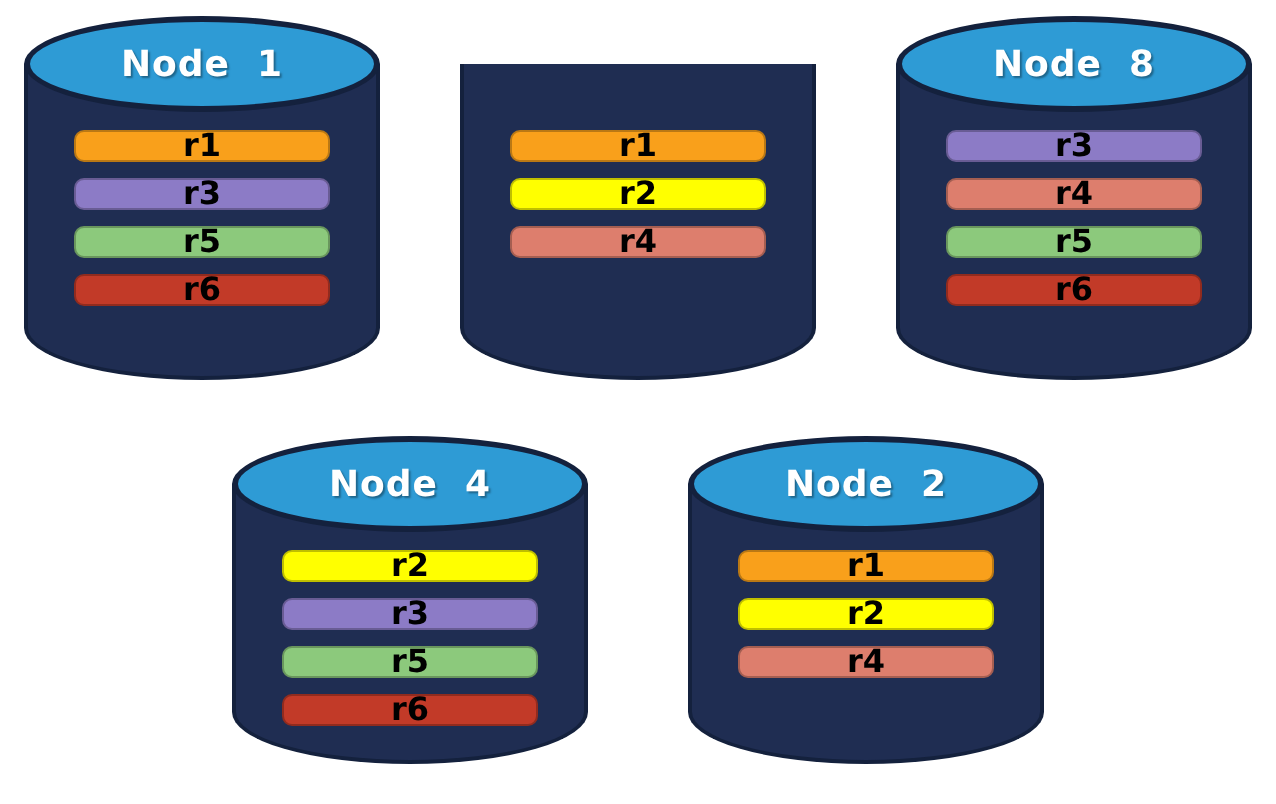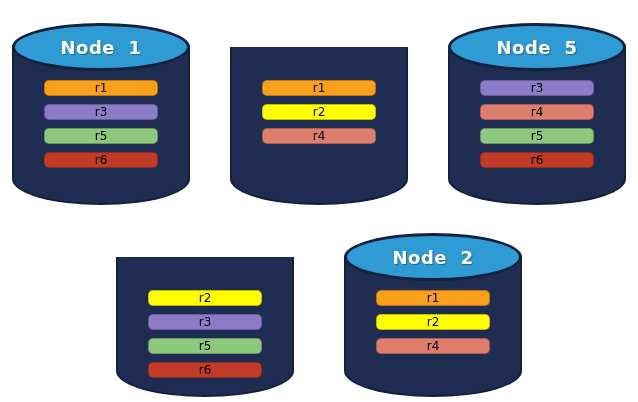--- a/index.html
+++ b/index.html
@@ -13,21 +13,20 @@
     width: 638px;
     height: 402px;
     background: var(--background, #ffffff);
     overflow: hidden;
   }
   .rows {
     display: flex;
     flex-direction: column;
     align-items: center;
     padding-top: 8px;
-    margin-top: 15px;
   }
   .row {
     display: flex;
     justify-content: center;
   }
   .row-1 { gap: 40px; }
   .row-2 { gap: 50px; margin-top: 28px; }
 
   .node {
     position: relative;
@@ -70,31 +69,31 @@
   .replica-list {
     position: absolute;
     left: 0; right: 0;
     top: 57px;
     display: flex;
     flex-direction: column;
     align-items: center;
     gap: 8px;
   }
   .bar {
-    width: 114px;
+    width: 128px;
     height: 16px;
     border-radius: 5px;
     border: 1px solid rgba(0,0,0,0.25);
     box-sizing: border-box;
     display: flex;
     align-items: center;
     justify-content: center;
     color: var(--replica-label-text, #000000);
-    font-size: 12px;
-    font-weight: normal;
+    font-size: 16px;
+    font-weight: bold;
     line-height: 1;
   }
 </style>
 </head>
 <body>
 
 <div class="canvas">
   <div class="rows">
     <div class="row row-1">
         <div class="node">
@@ -113,33 +112,36 @@
     <div class="cyl-body"></div>
     <div class="replica-list">
             <div class="bar" style="background: rgb(249, 160, 27);">r1</div>
             <div class="bar" style="background: rgb(255, 255, 0);">r2</div>
             <div class="bar" style="background: rgb(221, 126, 109);">r4</div>
           </div>
   </div>
         <div class="node">
     <div class="cyl-body"></div>
     <div class="cyl-top">
-      <span class="node-label">Node  5</span>
+      <span class="node-label">Node  8</span>
     </div>
     <div class="replica-list">
             <div class="bar" style="background: rgb(140, 123, 198);">r3</div>
             <div class="bar" style="background: rgb(221, 126, 109);">r4</div>
             <div class="bar" style="background: rgb(140, 201, 124);">r5</div>
             <div class="bar" style="background: rgb(194, 58, 40);">r6</div>
           </div>
   </div>
       </div>
     <div class="row row-2">
         <div class="node">
     <div class="cyl-body"></div>
+    <div class="cyl-top">
+      <span class="node-label">Node  4</span>
+    </div>
     <div class="replica-list">
             <div class="bar" style="background: rgb(255, 255, 0);">r2</div>
             <div class="bar" style="background: rgb(140, 123, 198);">r3</div>
             <div class="bar" style="background: rgb(140, 201, 124);">r5</div>
             <div class="bar" style="background: rgb(194, 58, 40);">r6</div>
           </div>
   </div>
         <div class="node">
     <div class="cyl-body"></div>
     <div class="cyl-top">

